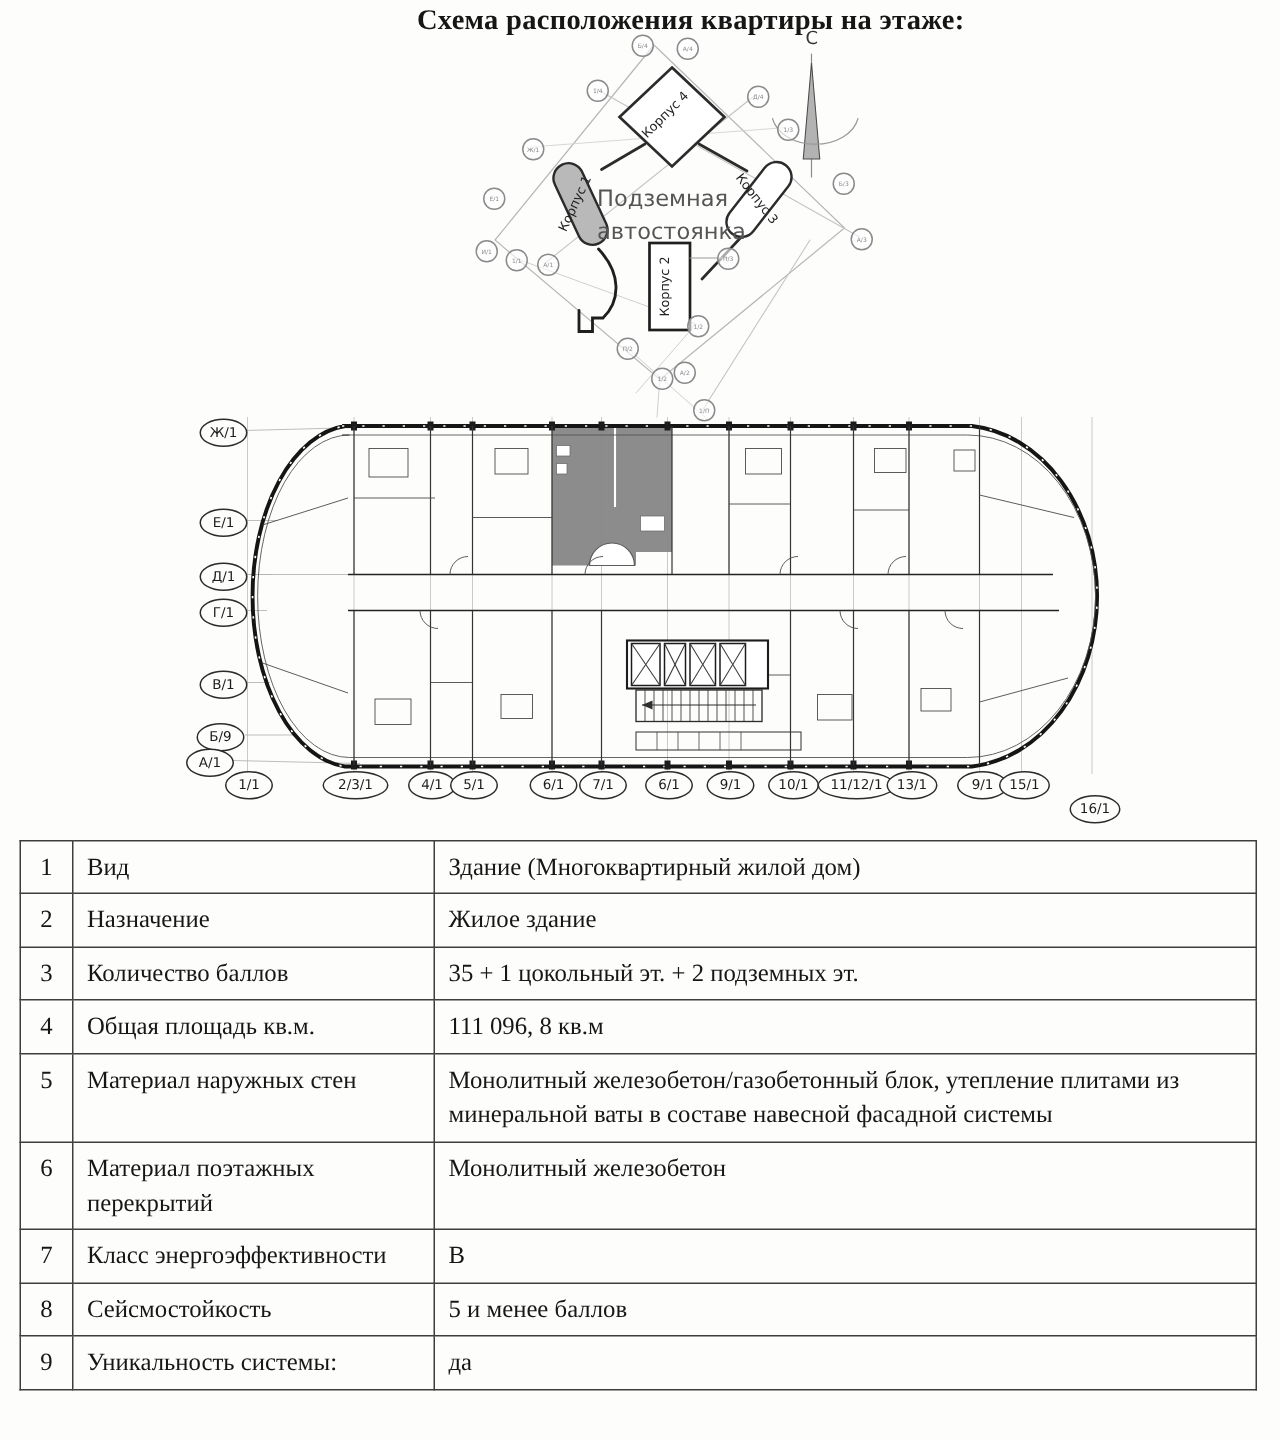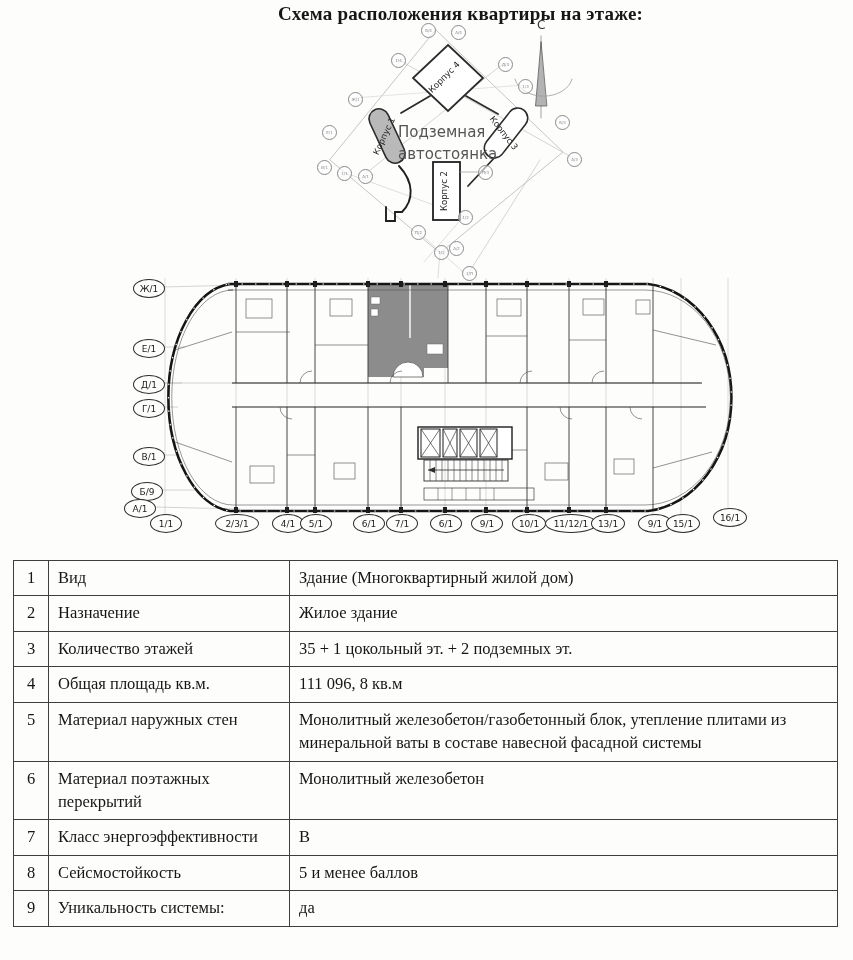--- a/index.html
+++ b/index.html
@@ -280,38 +280,38 @@
   <span class="axis-bubble" style="top:514px;left:300px;width:30px;">5/1</span>
   <span class="axis-bubble" style="top:514px;left:353px;width:30px;">6/1</span>
   <span class="axis-bubble" style="top:514px;left:386px;width:30px;">7/1</span>
   <span class="axis-bubble" style="top:514px;left:430px;width:30px;">6/1</span>
   <span class="axis-bubble" style="top:514px;left:471px;width:30px;">9/1</span>
   <span class="axis-bubble" style="top:514px;left:512px;width:32px;">10/1</span>
   <span class="axis-bubble" style="top:514px;left:545px;width:50px;">11/12/1</span>
   <span class="axis-bubble" style="top:514px;left:591px;width:32px;">13/1</span>
   <span class="axis-bubble" style="top:514px;left:638px;width:32px;">9/1</span>
   <span class="axis-bubble" style="top:514px;left:666px;width:32px;">15/1</span>
-  <span class="axis-bubble" style="top:508px;left:713px;width:32px;">16/1</span>
+  <span class="axis-bubble" style="top:530px;left:713px;width:32px;">16/1</span>
 
 
   <table class="props">
     <tbody>
       <tr>
         <td class="num">1</td>
         <td class="lbl">Вид</td>
         <td class="val">Здание (Многоквартирный жилой дом)</td>
       </tr>
       <tr>
         <td class="num">2</td>
         <td class="lbl">Назначение</td>
         <td class="val">Жилое здание</td>
       </tr>
       <tr>
         <td class="num">3</td>
-        <td class="lbl">Количество этажей</td>
+        <td class="lbl">Количество баллов</td>
         <td class="val">35 + 1 цокольный эт. + 2 подземных эт.</td>
       </tr>
       <tr>
         <td class="num">4</td>
         <td class="lbl">Общая площадь кв.м.</td>
         <td class="val">111 096, 8 кв.м</td>
       </tr>
       <tr>
         <td class="num">5</td>
         <td class="lbl">Материал наружных стен</td>

